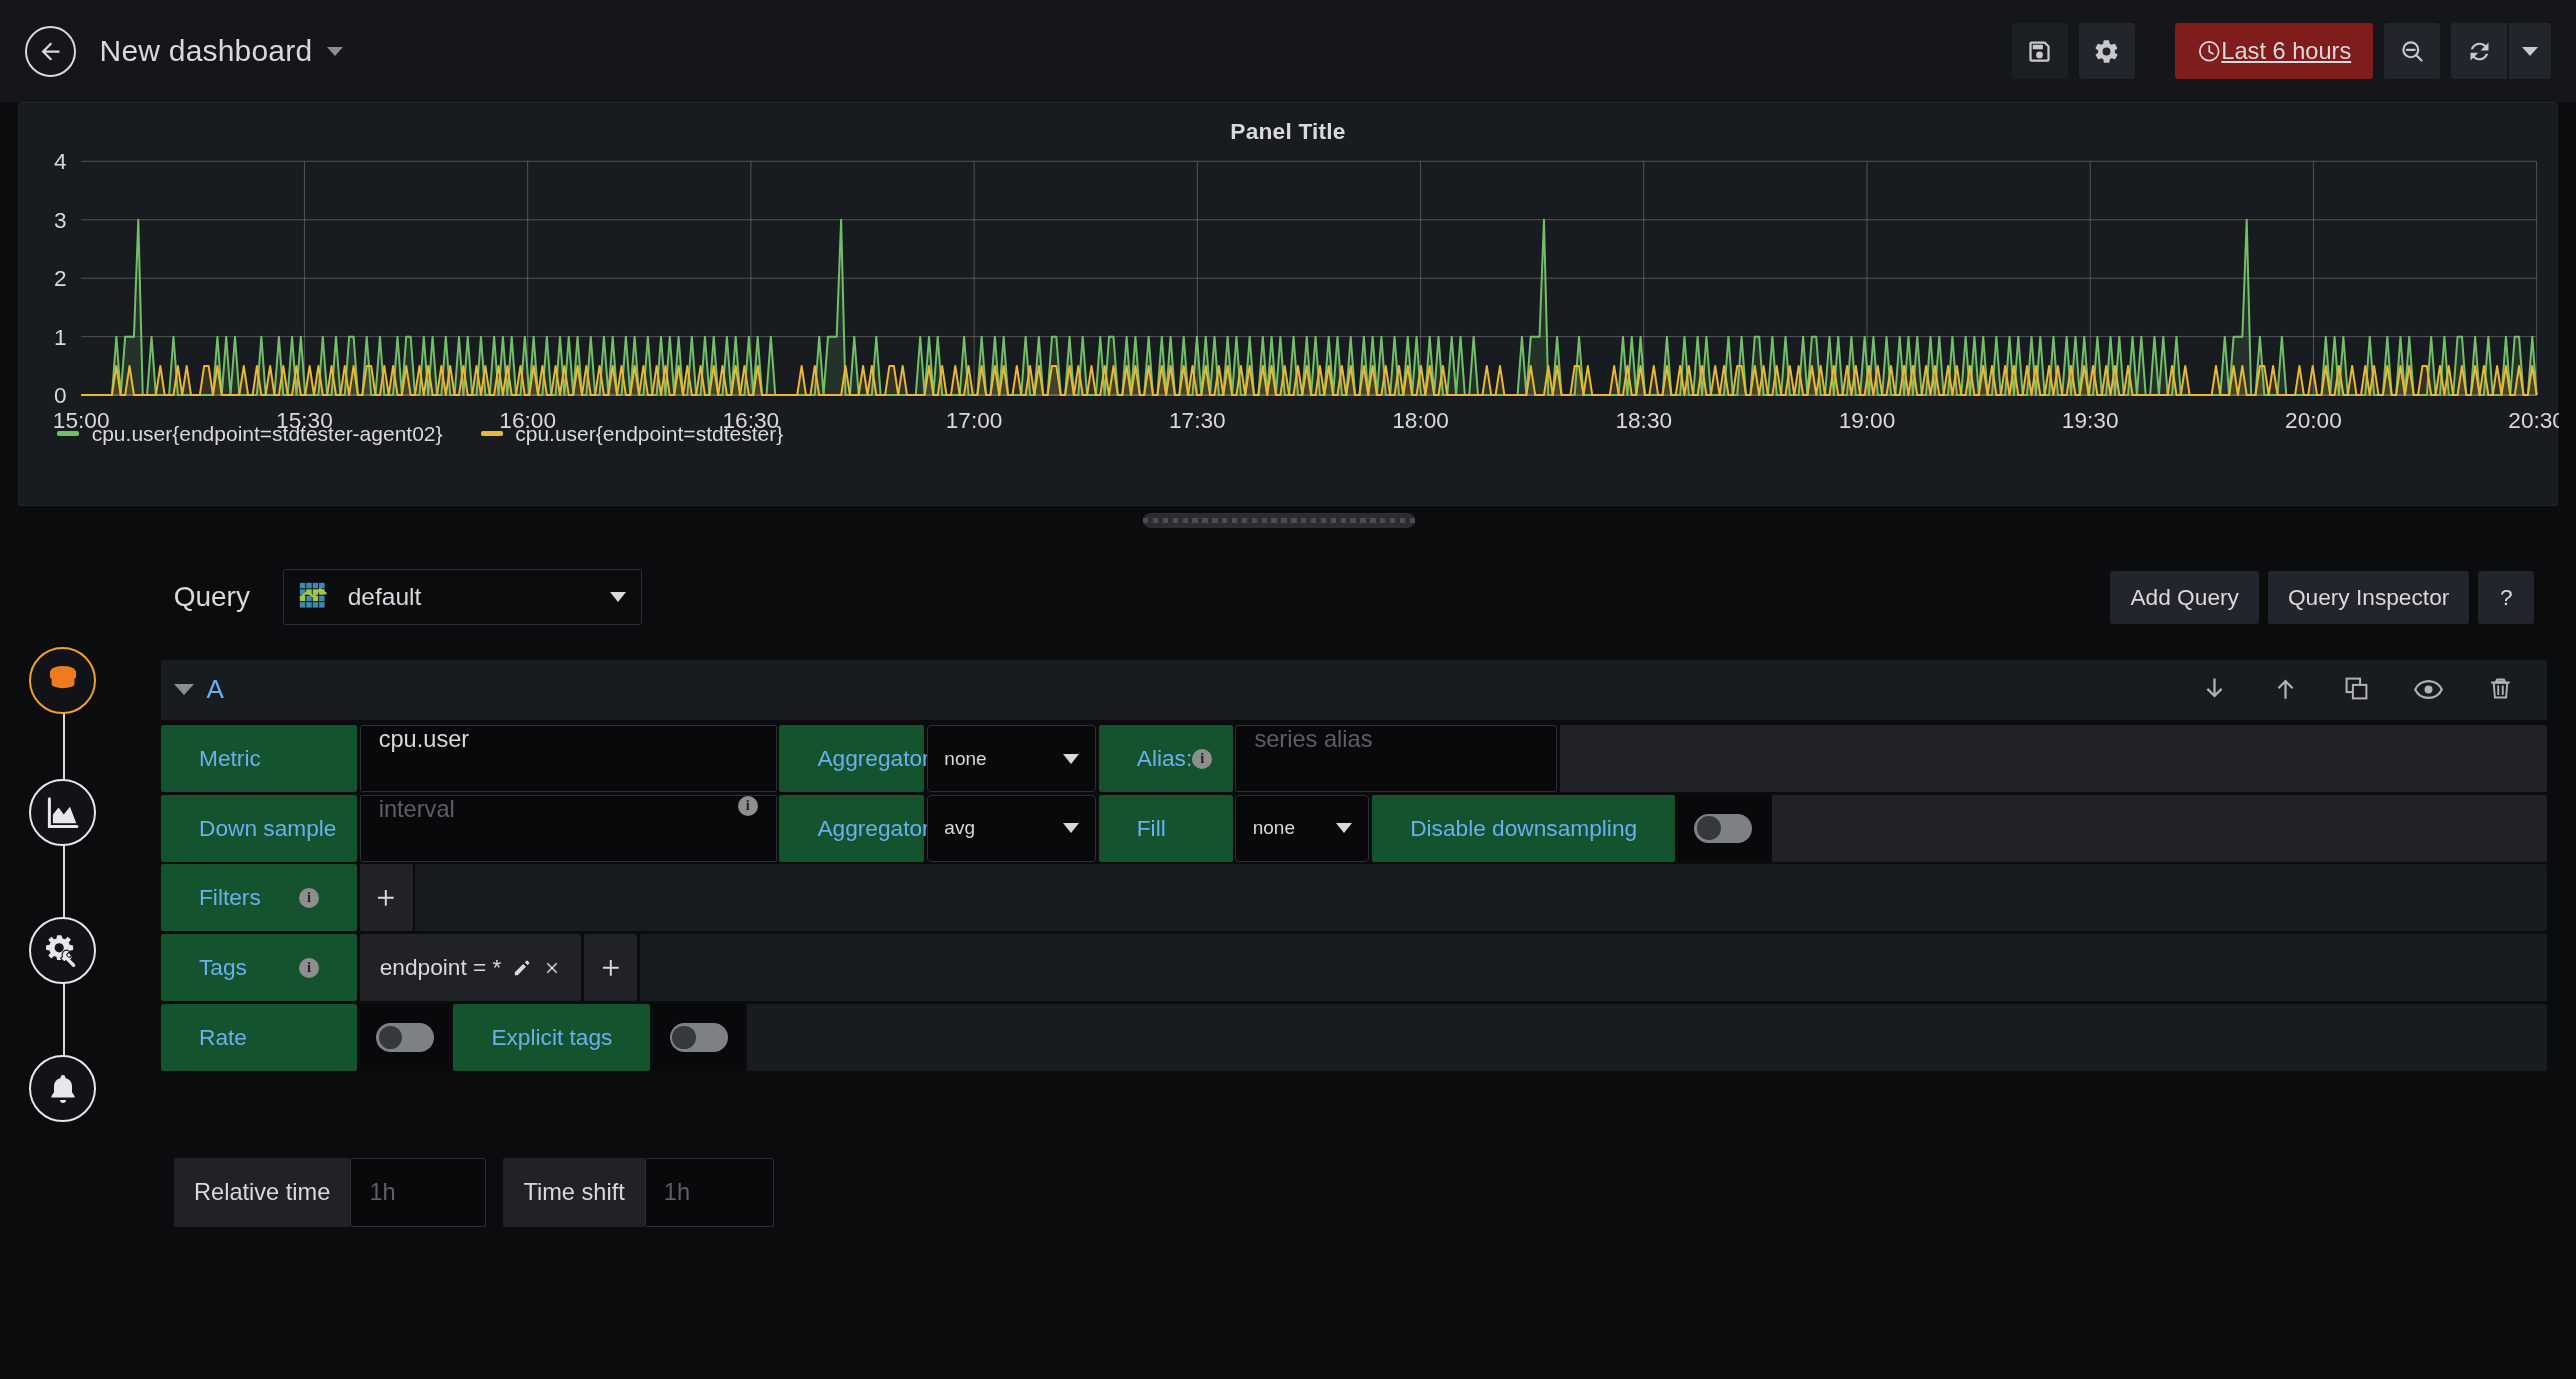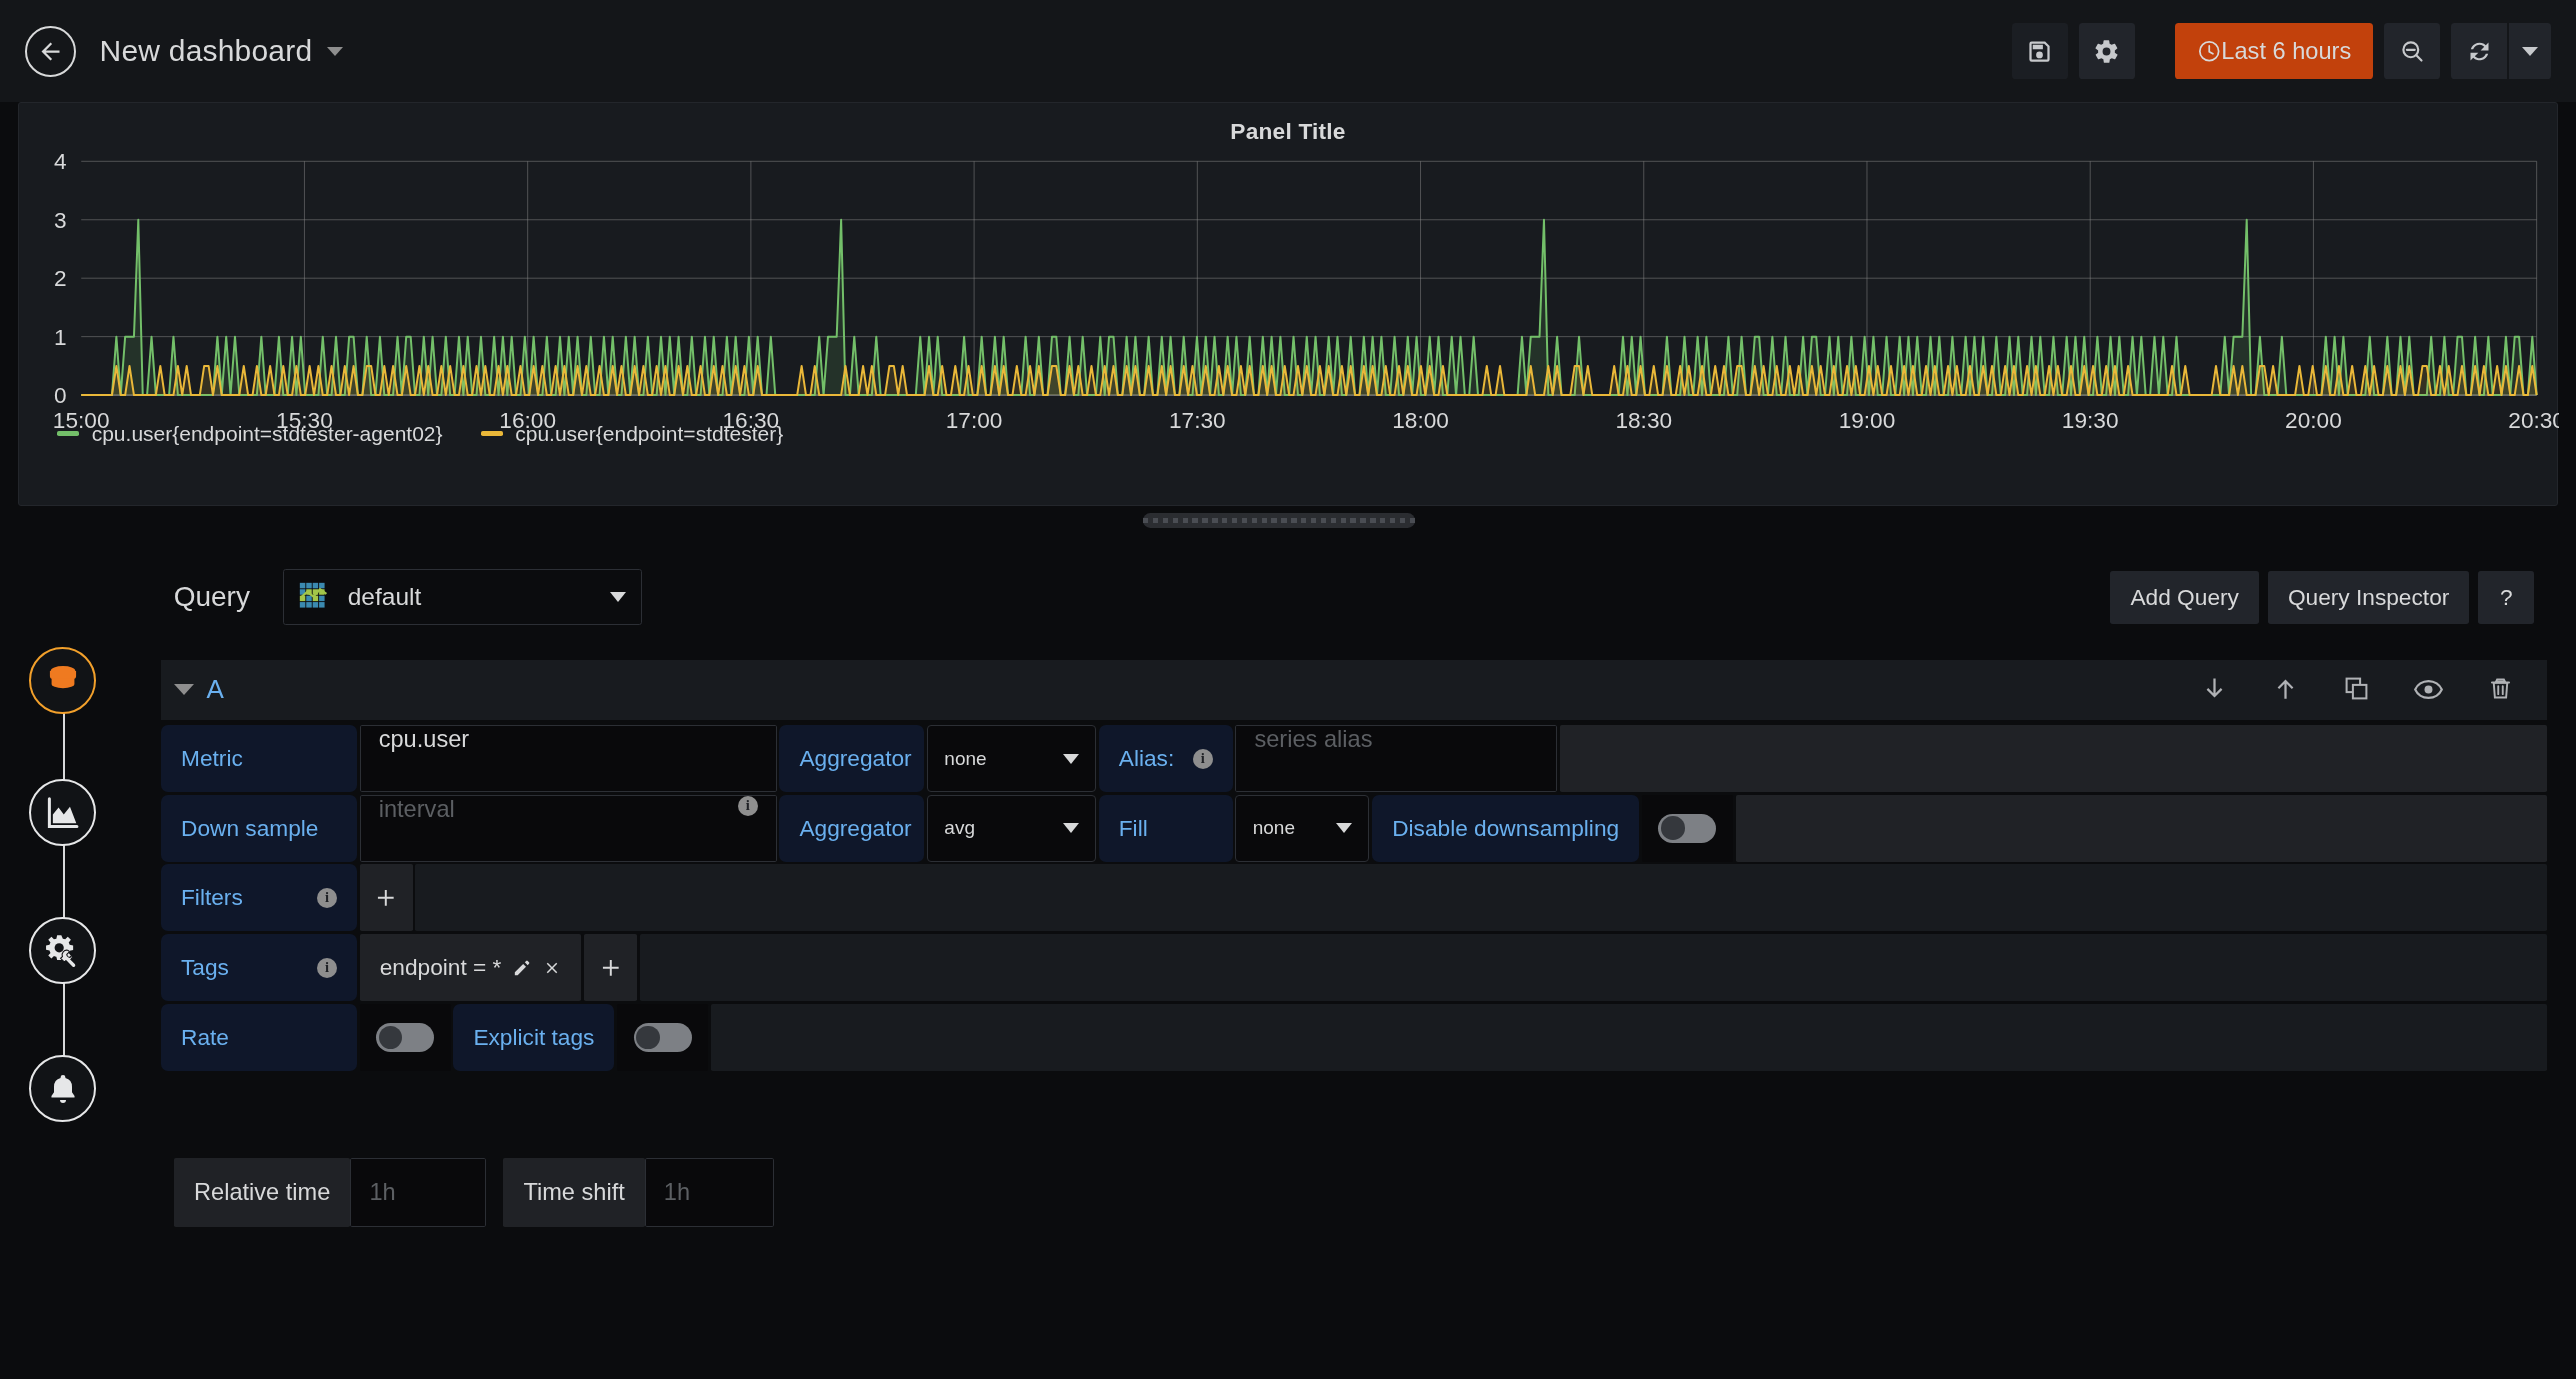--- a/index.html
+++ b/index.html
@@ -39,24 +39,24 @@
   .nav-spacer { flex: 1 1 auto; }
   .nav-right { display: flex; align-items: center; gap: 11px; }
   .tb-btn {
     background: #22252b; border: none; border-radius: 3.6px;
     height: 56px; min-width: 56px;
     display: flex; align-items: center; justify-content: center;
     cursor: pointer; color: #c7c9cc; padding: 0 12.7px;
   }
   .tb-btn.flat { background: #1b1e23; }
   .timepicker {
-    background: #c2410c; border-radius: 3.6px; height: 56px;
+    background: #7f1d1d; border-radius: 3.6px; height: 56px;
     display: flex; align-items: center; 
     padding: 0 22px; cursor: pointer;
-    font-size: 23.6px; color: #d8d9da;
+    font-size: 23.6px; color: #d8d9da; text-decoration: underline;
   }
   .refresh-group { display: flex; gap: 1.8px; }
   .refresh-group .tb-btn:first-child { border-radius: 3.6px 0 0 3.6px; }
   .refresh-group .tb-btn:last-child { border-radius: 0 3.6px 3.6px 0; min-width: 42px; padding: 0 7.3px;}
 
   
   .panel {
     position: absolute; top: 102px; left: 18px;
     width: 2540px; height: 404px;
     background: #181b1f;
@@ -155,23 +155,23 @@
     border-left: 10px solid transparent; border-right: 10px solid transparent;
     border-top: 11px solid #8e8e8e; cursor: pointer;
   }
   .q-letter { color: #6ab0ef; font-size: 26px; }
   .qrow-icons { margin-left: auto; display: flex; gap: 44px; padding-right: 20px; }
   .qi { cursor: pointer; color: #b0b2b5; display: flex; }
 
   .fields { margin-top: 5.4px; }
   .frow { display: flex; align-items: stretch; height: 67px; margin-bottom: 2.7px; }
   .lbl {
-    background: #0f172a; color: #6ab0ef; font-size: 22.7px;
-    display: flex; align-items: center; padding: 0 20px;
-    border-radius: 7px; margin-right: 2.7px; white-space: nowrap;
+    background: #14532d; color: #6ab0ef; font-size: 22.7px;
+    display: flex; align-items: center; padding: 0 38px;
+    border-radius: 2px; margin-right: 2.7px; white-space: nowrap;
   }
   .lbl.w1 { width: 196px; }
   .lbl.w2 { width: 136px; }
   .lbl.between { justify-content: space-between; }
   .inp {
     background: #09090b; border: 0.9px solid #2c2f35; border-radius: 1.8px;
     display: flex; align-items: flex-start; padding: 0 18px;
     font-size: 23.6px; color: #d8d9da; margin-right: 2.7px;
   }
   .inp .ph { color: #5c5f63; }

